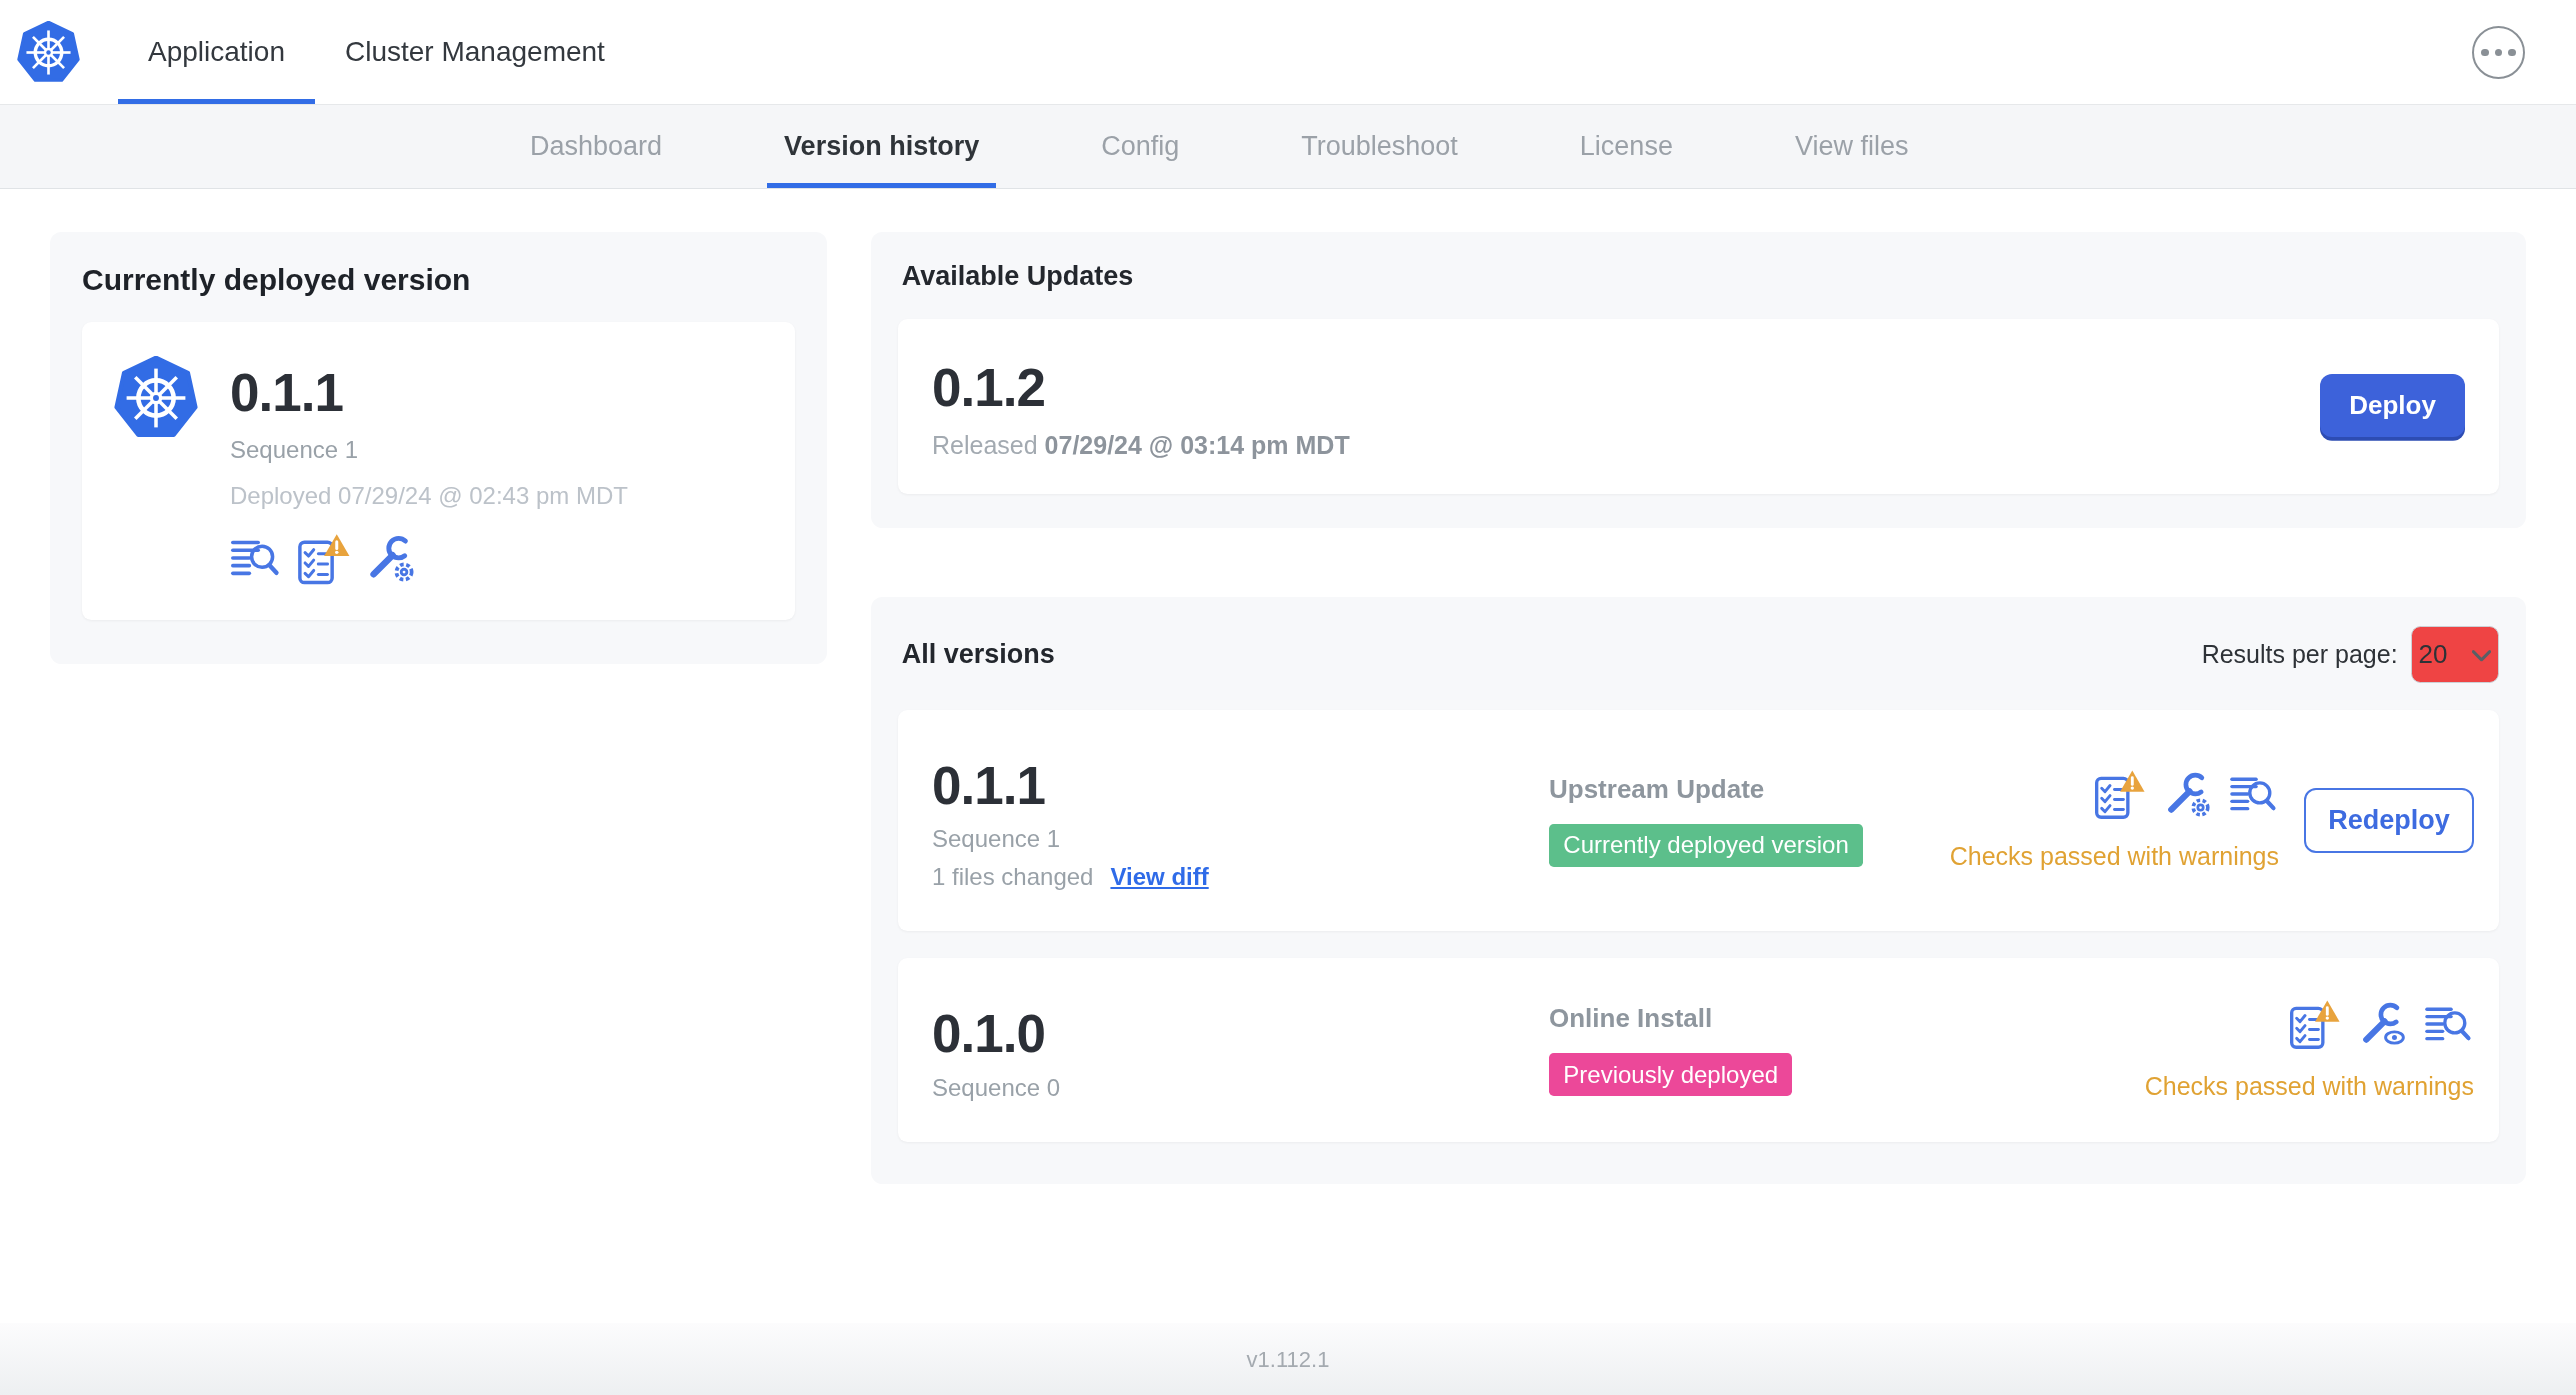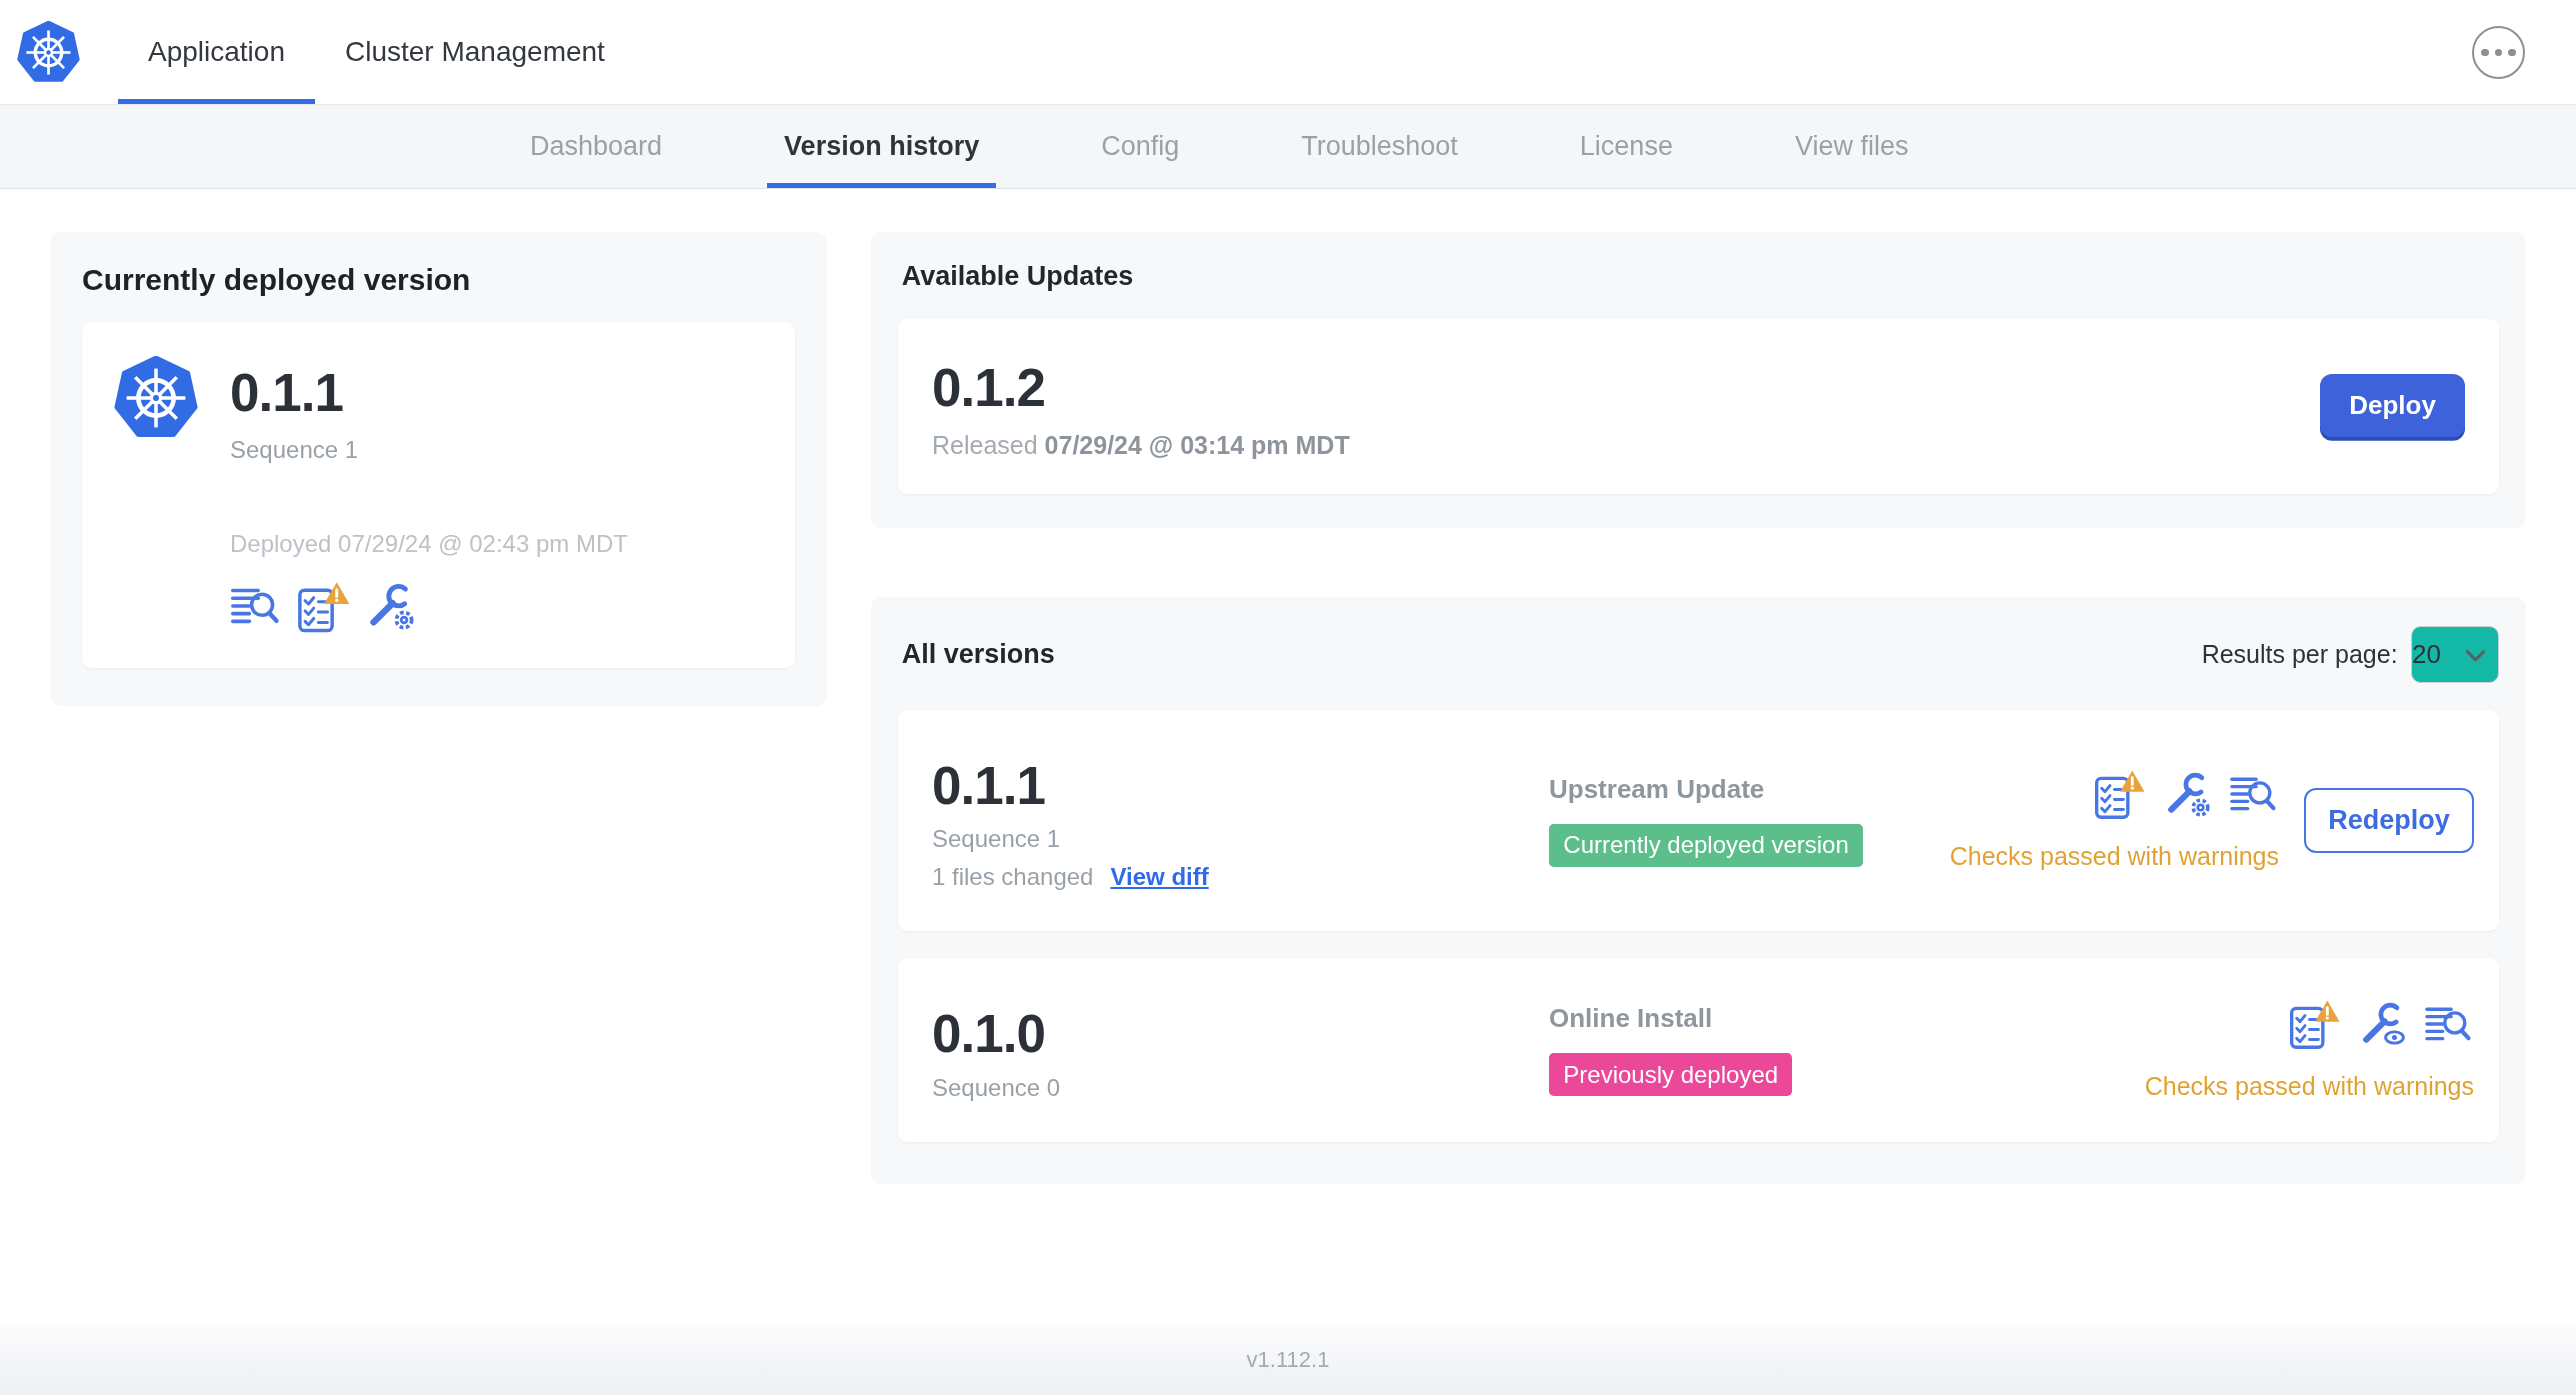--- a/index.html
+++ b/index.html
@@ -29,39 +29,39 @@
   
   .deployed-panel { width:777px; min-height:432px; padding:31px 32px 38px 32px; flex:0 0 auto; }
   .panel-title-lg { font-size:30px; font-weight:700; color:#1e2228; }
   .deployed-card { margin-top:25px; background:#fff; border-radius:9.5px; box-shadow:0 1px 2.9px rgba(0,0,0,.05); padding:34px 32px; display:flex; }
   .k8s-badge { width:84px; height:84px; flex:0 0 auto; }
   .dep-info { margin-left:32px; }
   .version-xl { font-size:53px; font-weight:700; color:#2c3037; letter-spacing:-1px; line-height:1; margin-top:9.5px; }
   .muted { color:#99a1a8; font-size:24px; }
   .muted-lighter { color:#bcc2c9; font-size:24px; }
   .dep-seq { margin-top:17px; }
-  .dep-date { margin-top:66px; }
+  .dep-date { margin-top:18px; }
   .icon-row { margin-top:23px; display:flex; align-items:center; gap:13.4px; color:#4876e4; }
   .icon-btn { display:inline-flex; cursor:pointer; color:#4876e4; }
 
   
   .right-col { flex:1; }
 
   .updates-panel { padding:29px 27px 34px 27px; }
   .panel-title { font-size:27px; font-weight:600; color:#23272d; margin-left:3.8px; }
   .update-card { margin-top:27px; background:#fff; border-radius:9.5px; box-shadow:0 1px 2.9px rgba(0,0,0,.05); padding:32px 34px 34px 34px; display:flex; align-items:center; justify-content:space-between; }
   .released-line { margin-top:17px; font-size:25px; color:#a3aab1; }
   .released-line b { color:#8d949c; font-weight:700; }
   .btn-deploy { width:145px; height:63px; background:#3d62da; border:none; border-radius:12px; color:#fff; font-size:26px; font-weight:700; font-family:inherit; box-shadow:0 3.8px 0 #2d4cb3; cursor:pointer; }
 
   .versions-panel { margin-top:69px; padding:29px 27px 42px 27px; }
   .versions-head { display:flex; align-items:center; justify-content:space-between; }
   .rpp { display:flex; align-items:center; gap:13.4px; }
   .rpp-label { font-size:25px; color:#2e3237; }
-  .rpp-select { width:88px; height:57px; background:#14b8a6; border:1.9px solid #ccd1d6; border-radius:9.5px; display:flex; align-items:center; gap:25px; font-size:26px; color:#2e3237; cursor:pointer; }
+  .rpp-select { width:88px; height:57px; background:#ef4444; border:1.9px solid #ccd1d6; border-radius:9.5px; display:flex; align-items:center; justify-content:center; gap:25px; font-size:26px; color:#2e3237; cursor:pointer; }
   .rpp-select .chev { color:#5a5f65; margin-top:3.8px; }
 
   .vrow { margin-top:27px; background:#fff; border-radius:9.5px; box-shadow:0 1px 2.9px rgba(0,0,0,.05); padding:40px 25px 40px 34px; display:flex; align-items:center; }
   .v-left { width:573px; flex:0 0 auto; }
   .v-seq { margin-top:13.4px; }
   .files-line { margin-top:9.5px; display:flex; align-items:flex-end; }
   .view-diff { margin-left:17px; font-size:24px; font-weight:700; color:#2f6be8; text-decoration:underline; cursor:pointer; }
   .v-mid { flex:1;margin-left:44px; }
   .src-label { font-size:26px; font-weight:600; color:#8e969e; }
   .badge { display:inline-block; margin-top:19px; padding:7.6px 14.3px; border-radius:4.8px; font-size:24px; color:#fff; }

